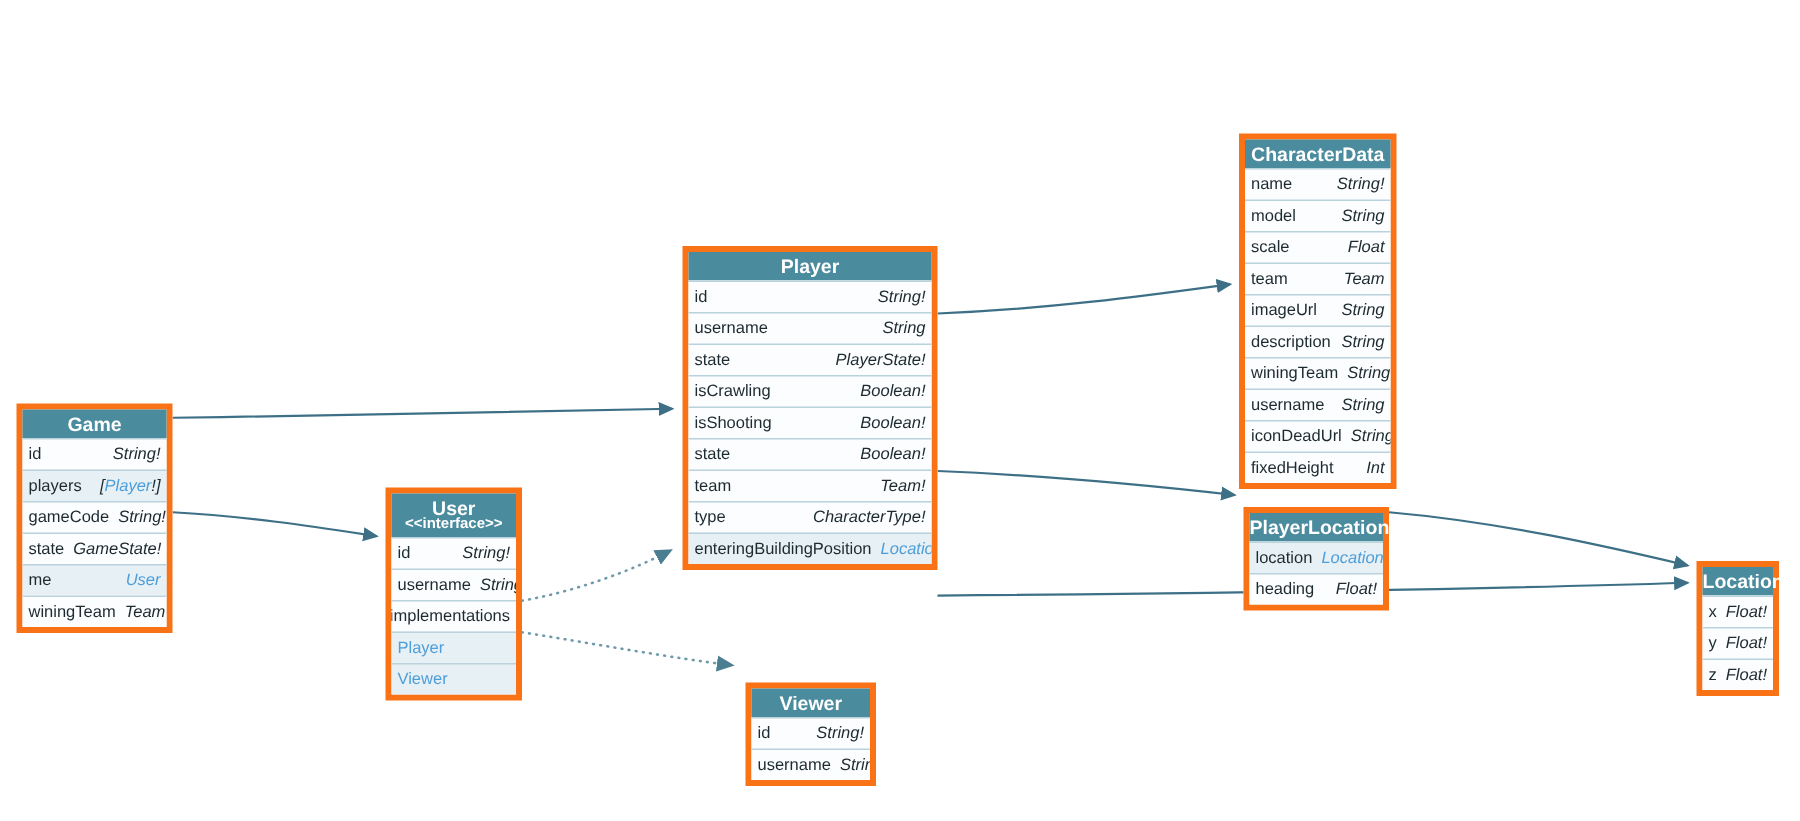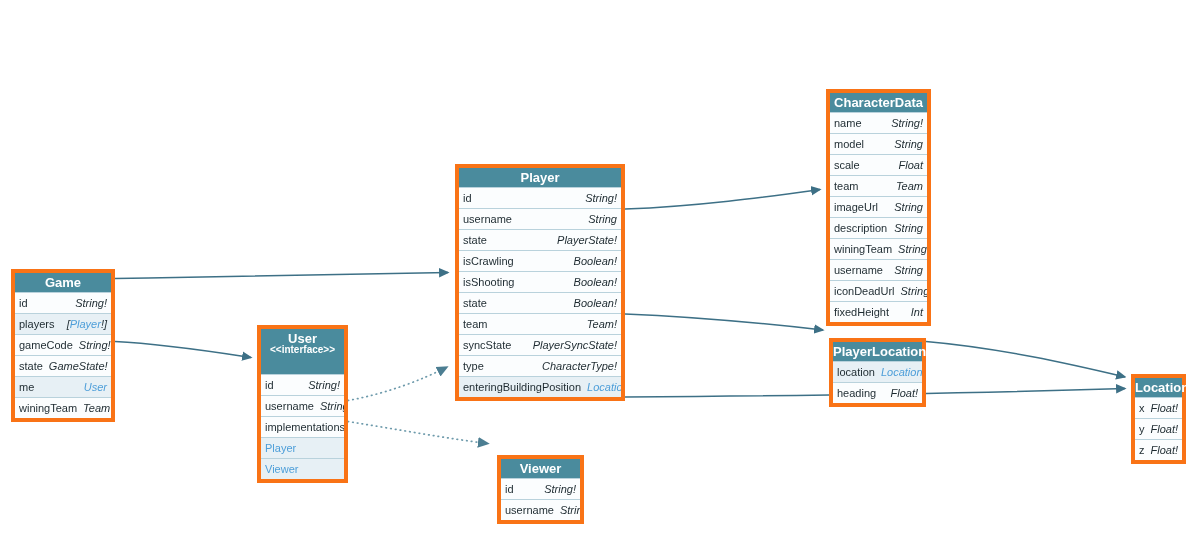--- a/index.html
+++ b/index.html
@@ -42,37 +42,37 @@
     line-height: 19px;
     min-height: 19px;
     cursor: pointer;
   }
   .table-subtitle {
     display: block;
     font-size: 10px;
     font-weight: bold;
     line-height: 11px;
     margin-top: -4px;
-    padding-bottom: 19px;
+    padding-bottom: 3px;
   }
   .field-row {
     display: flex;
     justify-content: space-between;
     align-items: center;
     height: 20px;
     line-height: 20px;
     padding: 0 4px;
     border-top: 1px solid #b9d2dc;
     background: #fbfdfe;
     white-space: nowrap;
     overflow: hidden;
     box-sizing: content-box;
   }
   .field-row.link-row { background: #e7f0f5; }
-  .field-row.centered { justify-content: flex-start; }
+  .field-row.centered { justify-content: flex-end; }
   .field-name { color: #1d2a30; }
   .field-type { color: #1d2a30; text-align: right; margin-left: 6px; font-style: italic; }
   .type-link { color: #4d9ed9; cursor: pointer; }
   .field-name.type-link { margin-left: 0; }
 </style>
 </head>
 <body>
 
 <div id="canvas">
   <svg id="edges" viewBox="0 0 1200 547" xmlns="http://www.w3.org/2000/svg">
@@ -165,24 +165,20 @@
         </div>
         <div class="field-row">
           <span class="field-name">state</span>
           <span class="field-type"><span class="type-plain">Boolean!</span></span>
         </div>
         <div class="field-row">
           <span class="field-name">team</span>
           <span class="field-type"><span class="type-plain">Team!</span></span>
         </div>
         <div class="field-row">
-          <span class="field-name">syncState</span>
-          <span class="field-type"><span class="type-plain">PlayerSyncState!</span></span>
-        </div>
-        <div class="field-row">
           <span class="field-name">type</span>
           <span class="field-type"><span class="type-plain">CharacterType!</span></span>
         </div>
         <div class="field-row link-row">
           <span class="field-name">enteringBuildingPosition</span>
           <span class="field-type"><span class="type-link">Location</span></span>
         </div>
       </div>
       <div class="type-table" style="left: 497px; top: 429px; width: 87px;">
         <div class="table-header"><span>Viewer</span></div>

